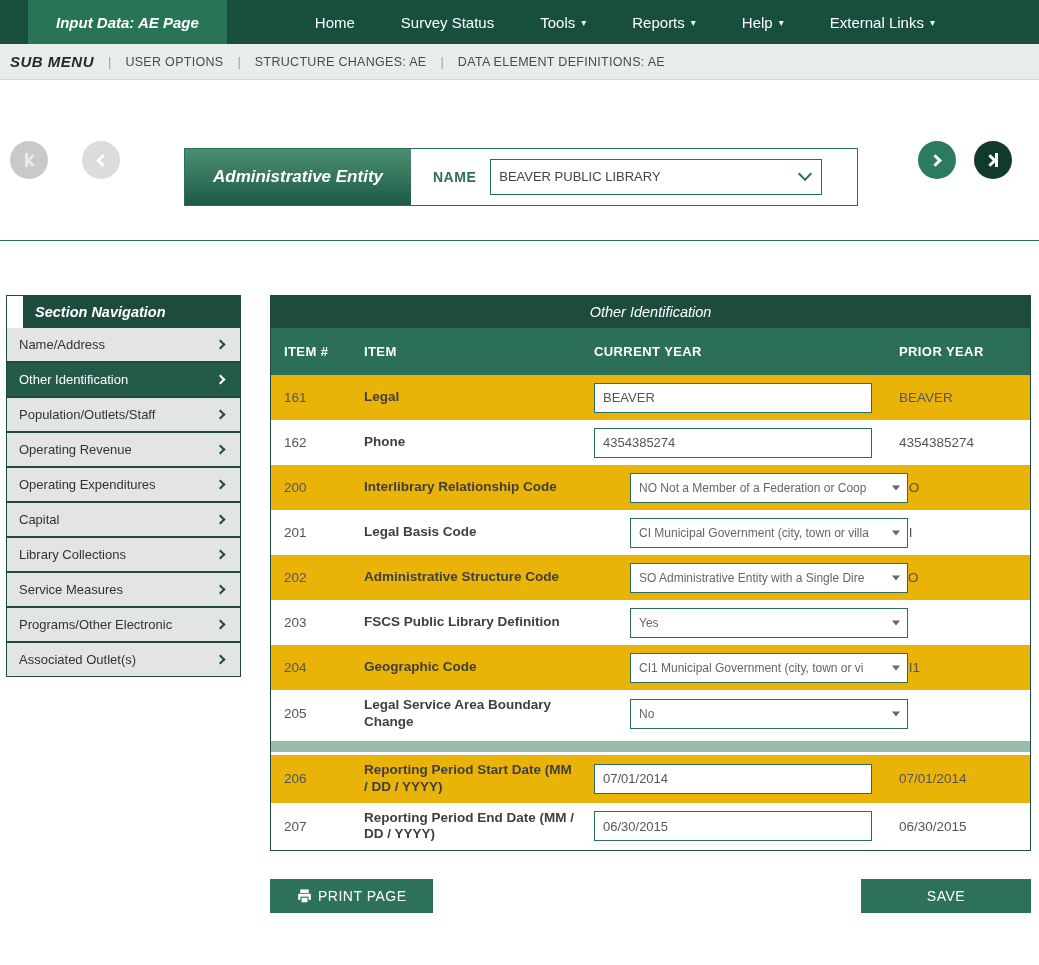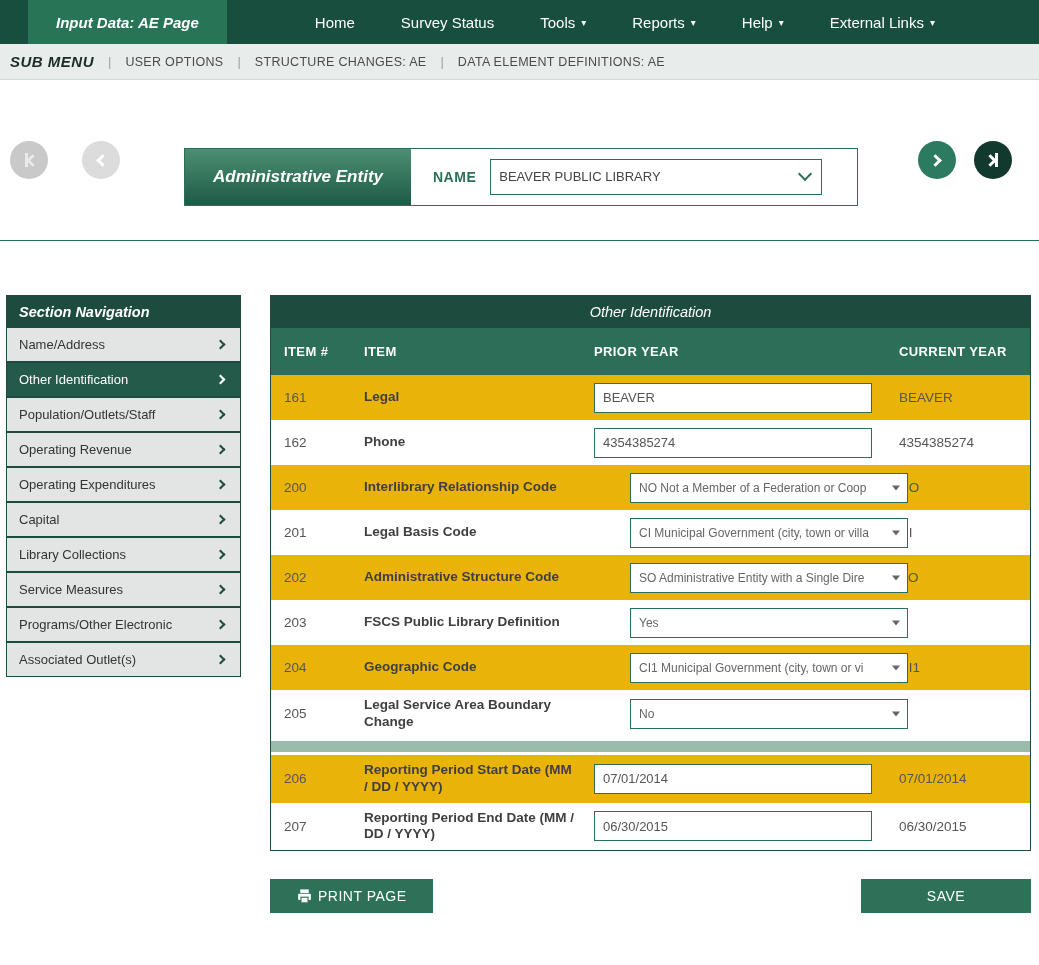--- a/index.html
+++ b/index.html
@@ -71,21 +71,21 @@
 
   .divider { border-top:1px solid #2c6f59; }
 
   
   .main { display:flex; align-items:flex-start; padding:54px 8px 0 6px; }
 
   
   .sidebar { width:235px; flex:0 0 auto; border:1px solid #1d4c3e; }
   .sb-header {
     background:#1d4c3e; color:#fff; font-style:italic; font-size:14.5px;
-    padding:8px 12px; font-weight:bold;
+    padding:8px 12px; font-weight:bold;margin-left:16px;
   }
   .sb-item {
     background:#e3e4e4; color:#333; font-size:13px; padding:9px 12px;
     border-bottom:2px solid #1d4c3e; display:flex; justify-content:space-between;
     align-items:center; cursor:pointer;
   }
   .sb-item:last-child { border-bottom:none; }
   .sb-item .s-chev {
     width:7px; height:7px; border-right:2.5px solid #1d4c3e; border-bottom:2.5px solid #1d4c3e;
     transform:rotate(-45deg); margin-right:4px;
@@ -257,22 +257,22 @@
     <span class="s-chev"></span>
   </div>
       </div>
   </aside>
 
   <section class="table-panel">
     <div class="t-title">Other Identification</div>
     <div class="t-header">
       <div class="cell">ITEM #</div>
       <div class="cell">ITEM</div>
+      <div class="cell">CURRENT YEAR</div>
       <div class="cell">PRIOR YEAR</div>
-      <div class="cell">CURRENT YEAR</div>
     </div>
     <div>
         <div class="trow alt">
           <div class="cell c-num">161</div>
           <div class="cell c-item">Legal</div>
           <div class="cell c-current"><input type="text" class="cy-input" value="BEAVER" style=""></div>
           <div class="cell c-prior">BEAVER</div>
         </div>
         <div class="trow">
           <div class="cell c-num">162</div>

